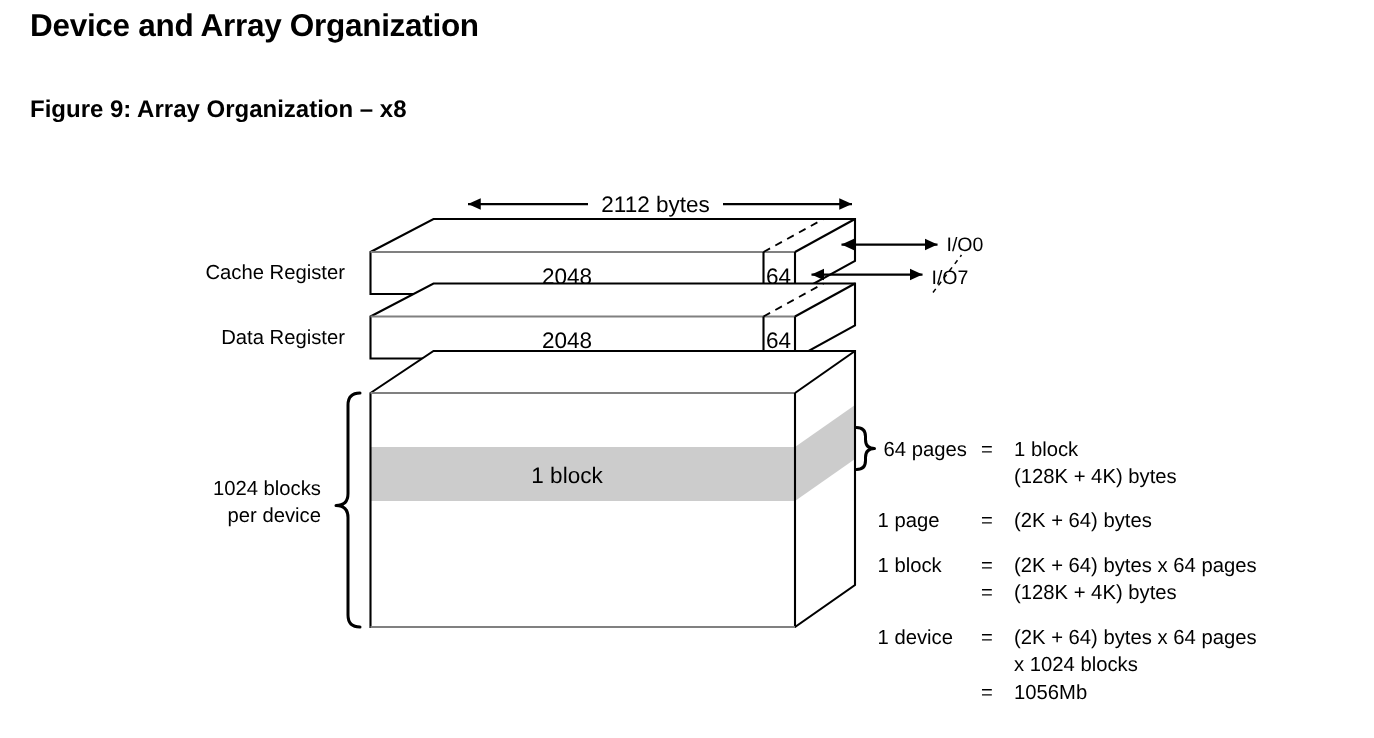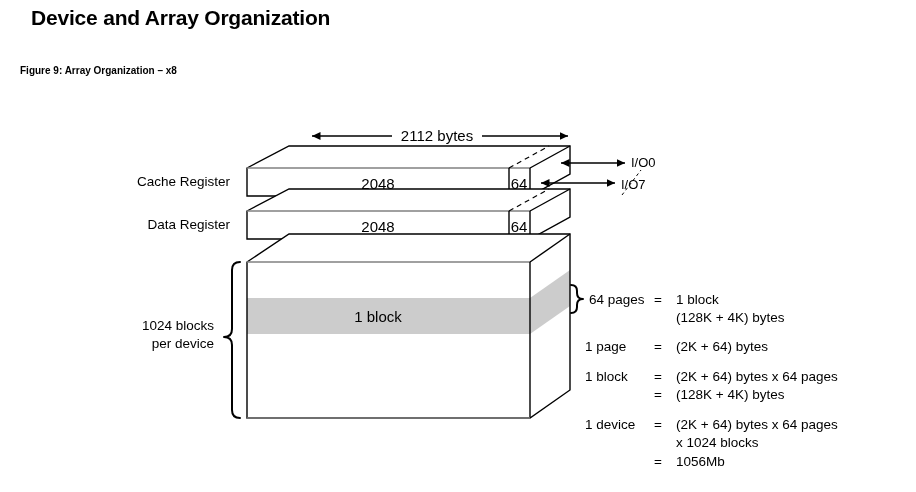--- a/index.html
+++ b/index.html
@@ -15,27 +15,26 @@
     color: #000000;
     overflow: hidden;
   }
   #page-title {
     position: absolute;
     left: 20px;
     top: 6px;
     font-size: 21px;
     font-weight: bold;
     letter-spacing: -0.2px;
-    margin-left: 11px;
   }
   #figure-caption {
     position: absolute;
     left: 20px;
     top: 65px;
-    font-size: 10px;
+    font-size: 16px;
     font-weight: bold;
   }
   #diagram {
     position: absolute;
     left: 0;
     top: 0;
   }
   svg text {
     font-family: "Liberation Sans", sans-serif;
     fill: #000000;

